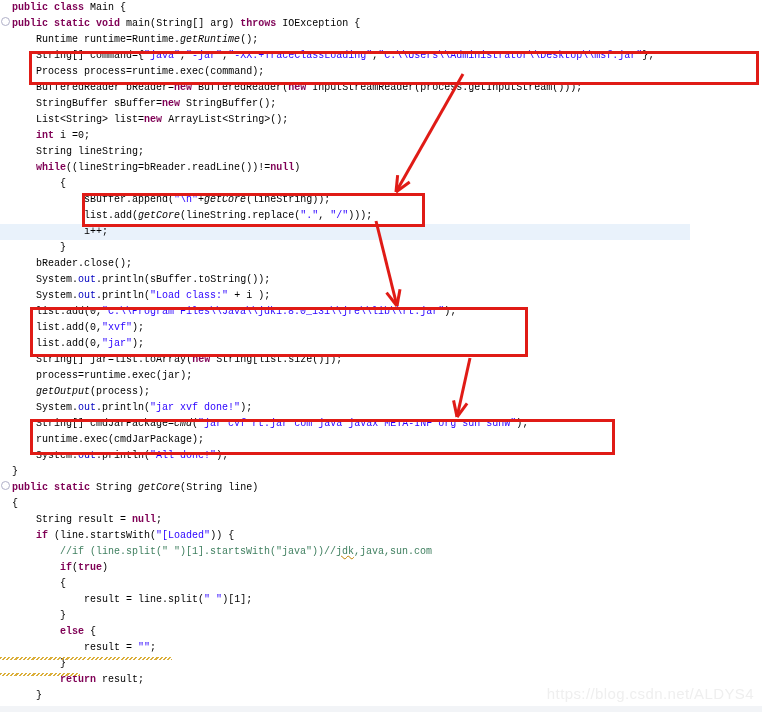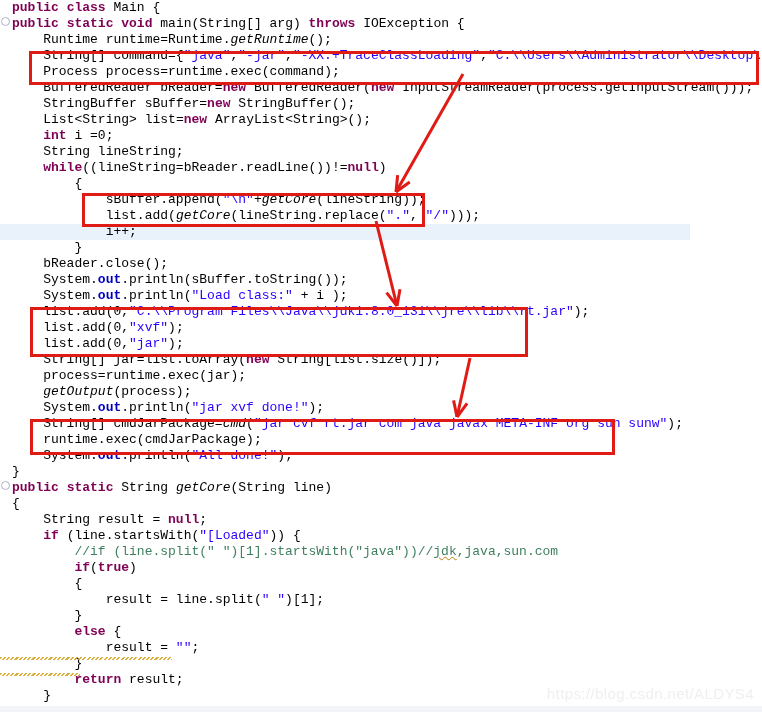--- a/index.html
+++ b/index.html
@@ -13,21 +13,21 @@
     height: 712px;
     background: #ffffff;
     overflow: hidden;
     font-family: "Liberation Mono", "DejaVu Sans Mono", monospace;
   }
   #code {
     position: absolute;
     left: 0;
     top: 0;
     width: 690px;
-    font-size: 13px;
+    font-size: 10px;
     line-height: 16px;
     white-space: pre;
     color: #000000;
   }
   .ln {
     position: relative;
     height: 16px;
     padding-left: 12px;
     white-space: pre;
   }
@@ -40,21 +40,21 @@
     top: 1px;
     width: 9px;
     height: 9px;
     border: 1px solid #b0b0c8;
     border-radius: 50%;
     box-sizing: border-box;
   }
   .kw  { color: #7f0055; font-weight: bold; }
   .str { color: #2a00ff; }
   .cmt { color: #3f7f5f; }
-  .fld { color: #0000c0; font-weight: bold; }
+  .fld { color: #0000c0; font-weight: normal; }
   .itl { font-style: italic; font-family: Liberation Mono, monospace; }
   .pln { color: #000000; }
 
   .spell {
     text-decoration: underline;
     text-decoration-style: wavy;
     text-decoration-color: #c08000;
     text-decoration-thickness: 1px;
   }
   .warnline {

